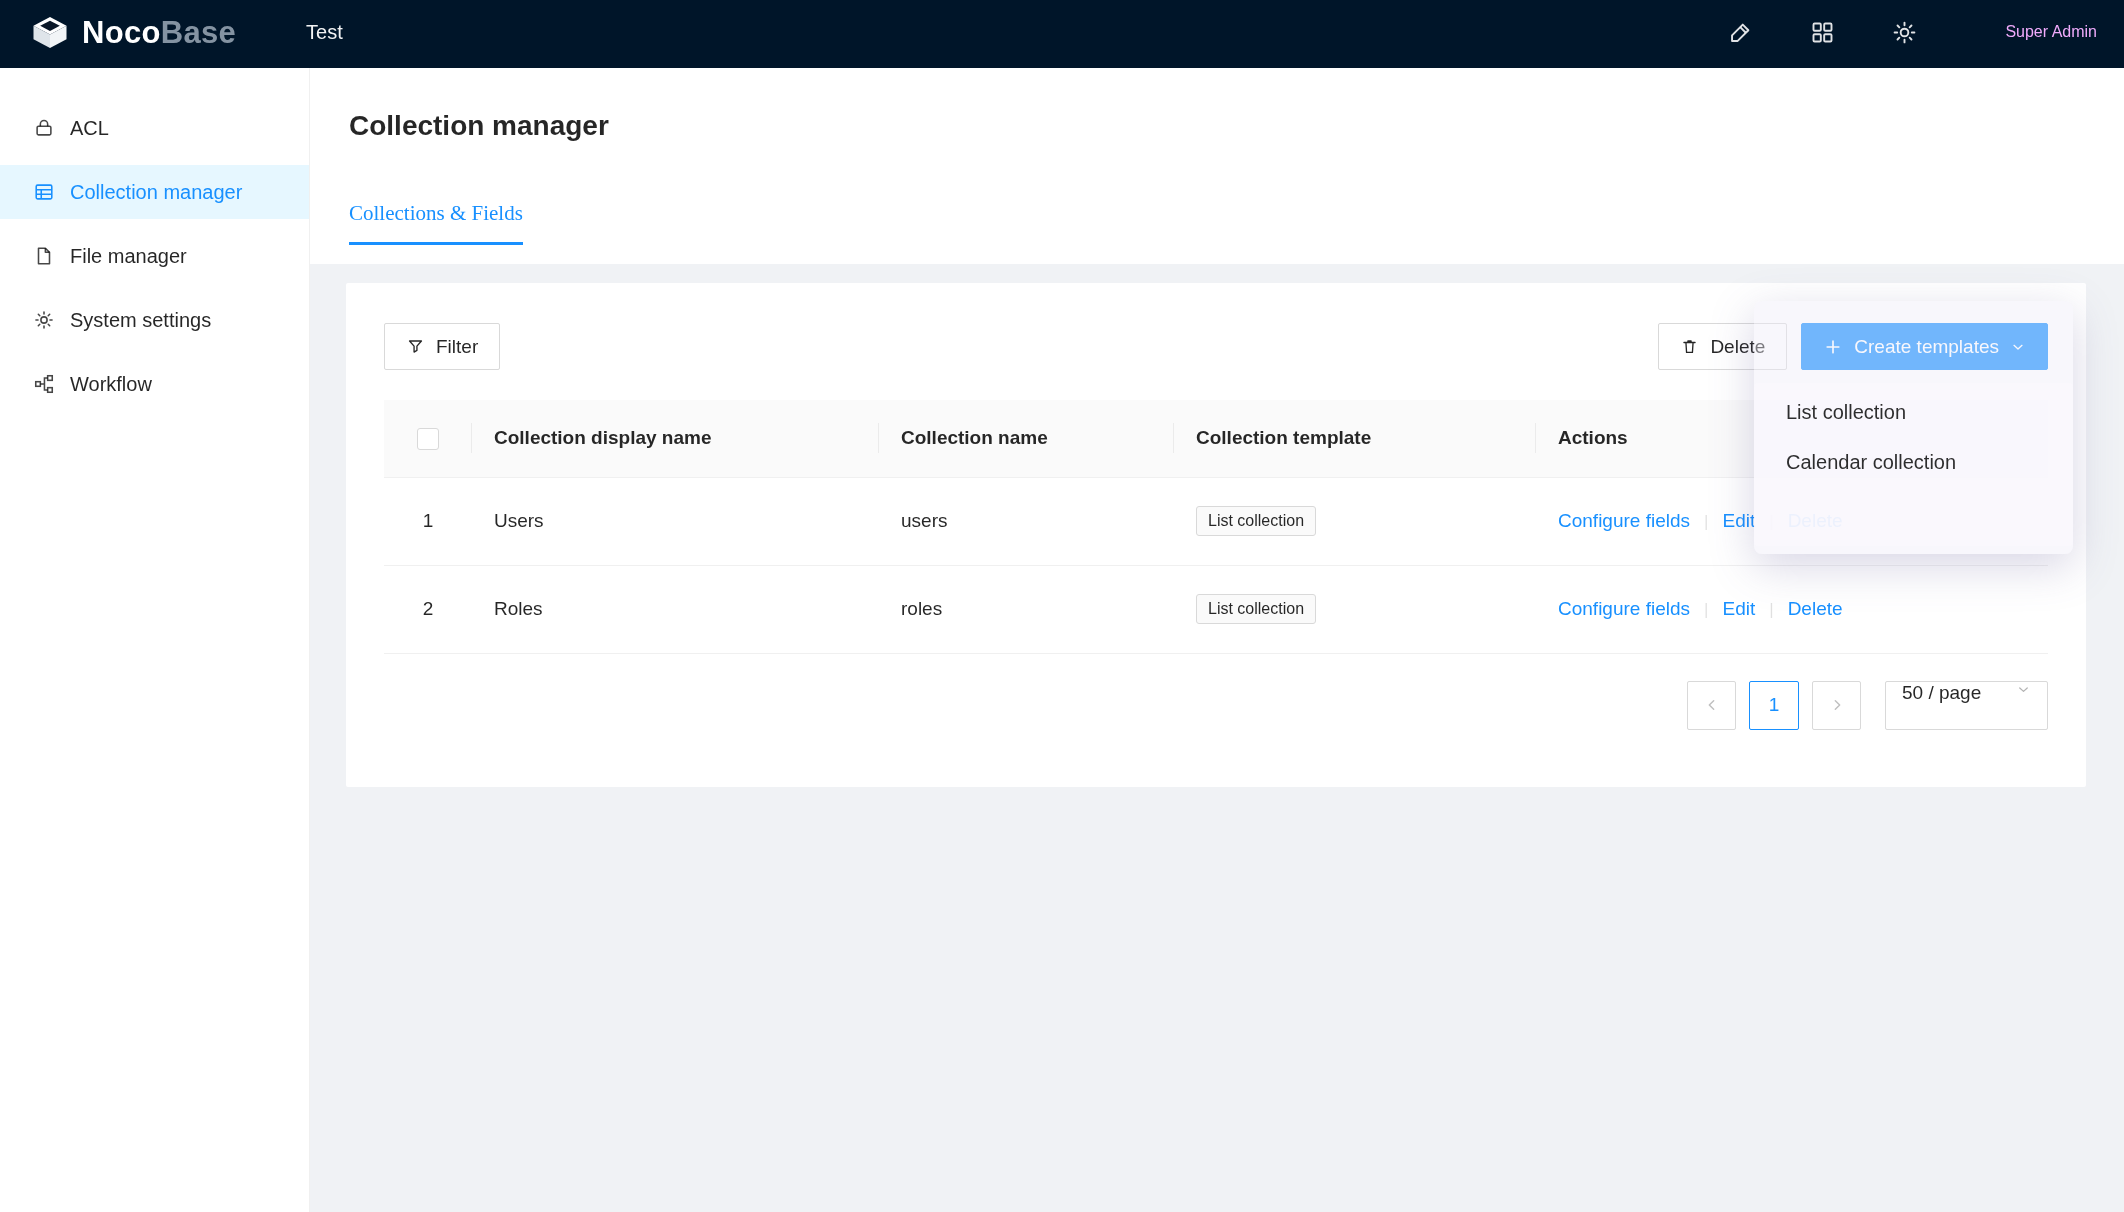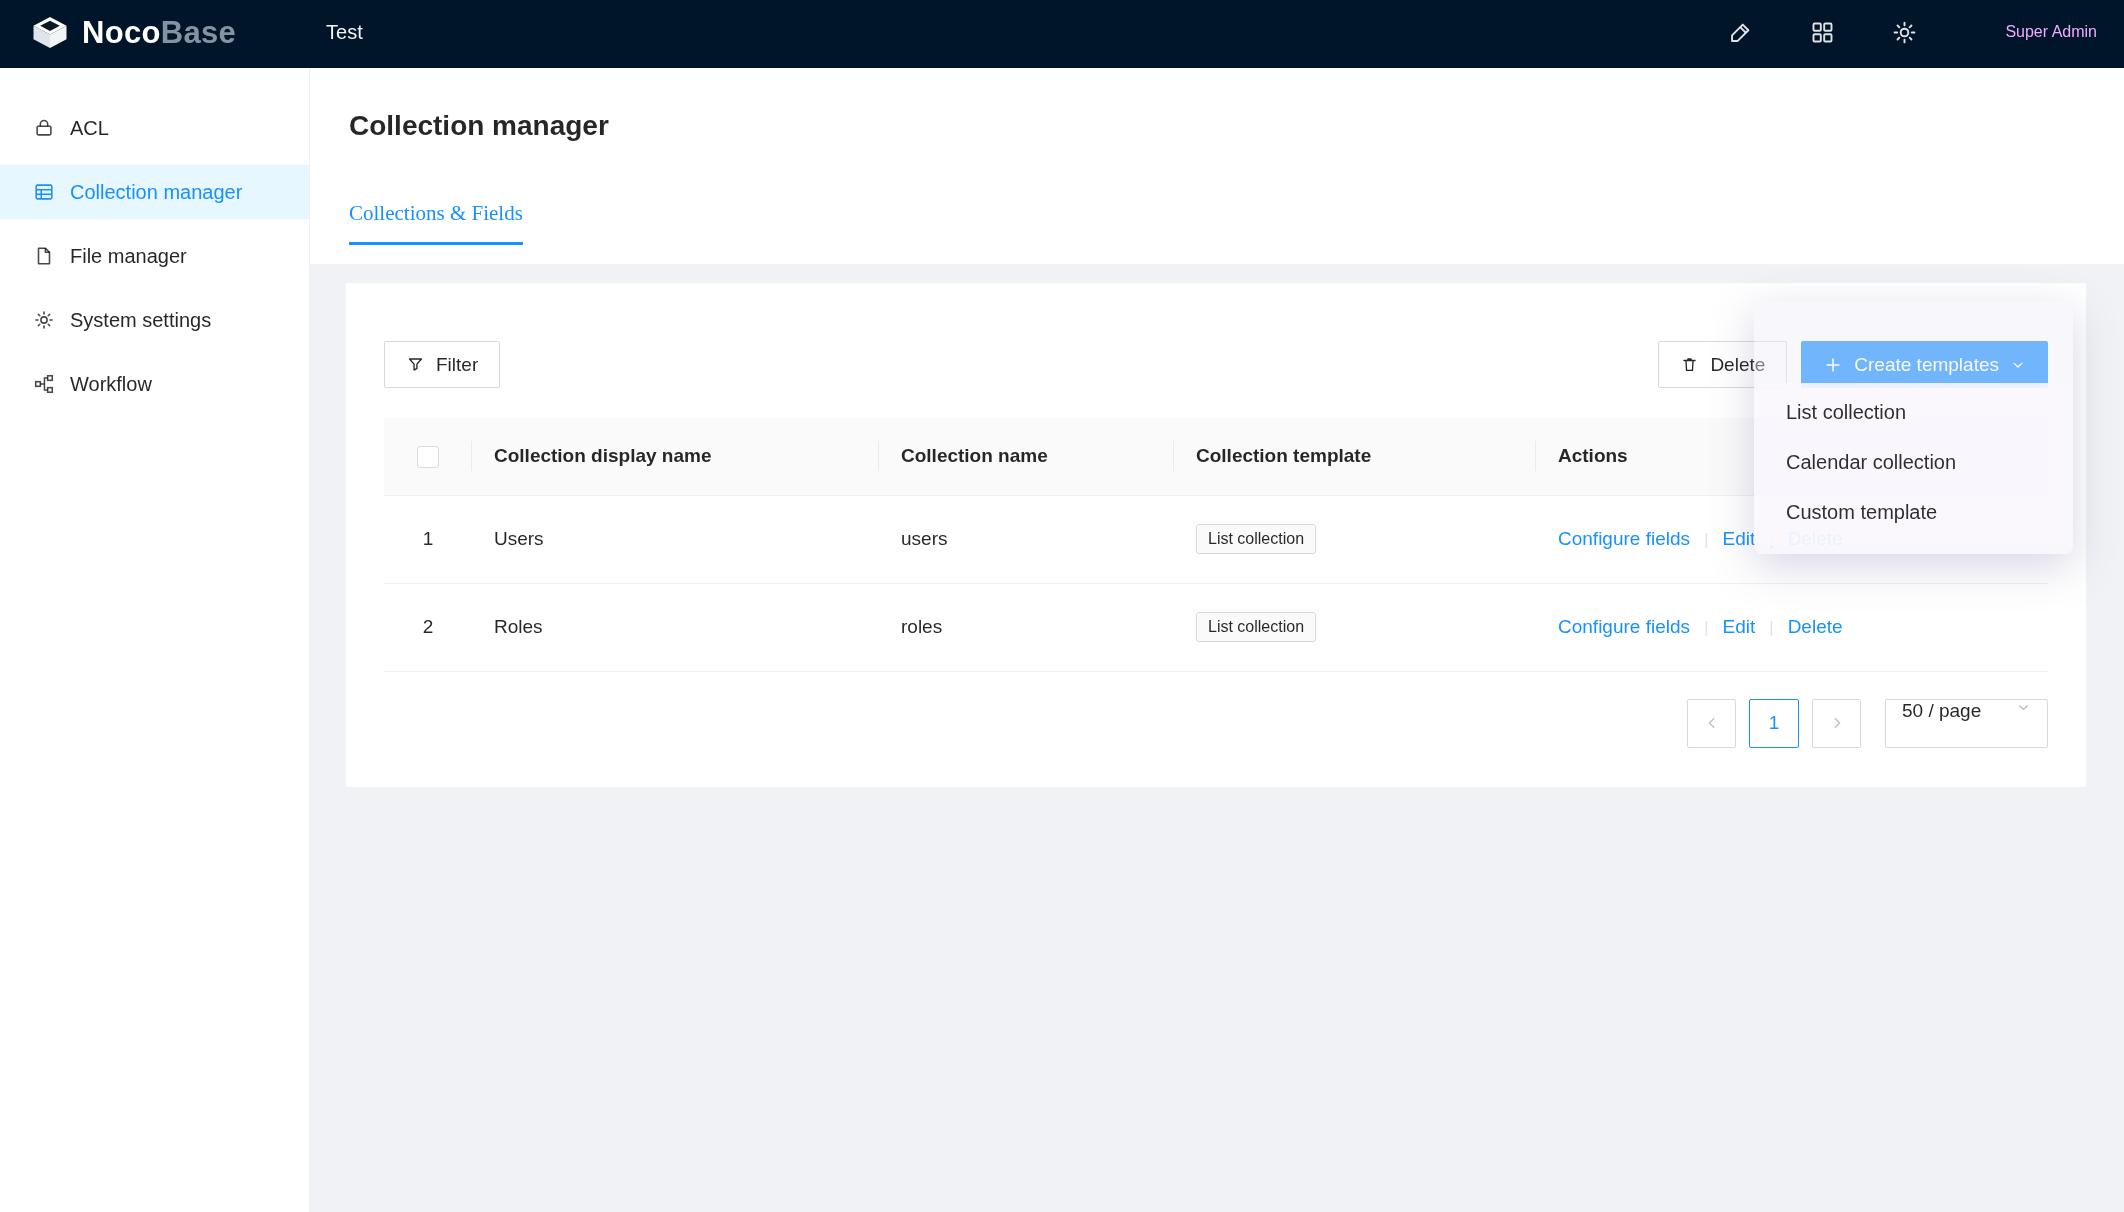--- a/index.html
+++ b/index.html
@@ -5,21 +5,21 @@
   * { box-sizing: border-box; margin: 0; padding: 0; }
   html,body { width:2124px; height:1212px; }
   body {
     font-family: "Liberation Sans", "DejaVu Sans", sans-serif;
     position: relative; overflow: hidden; background:#fff;
     color: rgba(0,0,0,0.85);
   }
   svg { display:block; }
 
   
-  .navbar { height:68px; background:#001529; display:flex; align-items:center; padding:0 27px 4px 31px;gap:20px; }
+  .navbar { height:68px; background:#001529; display:flex; align-items:center; padding:0 27px 4px 31px; }
   .brand { display:flex; align-items:center; gap:13px; cursor:pointer; }
   .logo-cube { width:38px; height:33px; }
   .brand-text { font-size:31px; font-weight:700; letter-spacing:.3px; line-height:1; }
   .brand-bold { color:#ffffff; }
   .brand-light { color:#8493a2; }
   .nav-menu { margin-left:58px; display:flex; }
   .nav-item { font-size:20px; color:rgba(255,255,255,0.95); padding:0 12px; cursor:pointer; }
   .nav-right { margin-left:auto; display:flex; align-items:center; gap:55px; }
   .nav-icon { width:27px; height:27px; color:rgba(255,255,255,0.88); cursor:pointer; }
   .nav-icon svg { width:100%; height:100%; }
@@ -35,21 +35,21 @@
   .side-item.active .icon { color:#1890ff; }
 
   .main { flex:1; display:flex; flex-direction:column; min-width:0; }
   .main-header { background:#fff; height:196px; padding:36px 39px 0; }
   .page-title { font-size:28px; font-weight:700; line-height:44px; color:rgba(0,0,0,0.85); }
   .tabs { margin-top:51px; display:flex;font-family:Liberation Serif, serif; }
   .tab { font-size:21px; line-height:28px; padding-bottom:15px; border-bottom:3px solid transparent; cursor:pointer; }
   .tab.active { color:#1890ff; border-bottom-color:#1890ff; }
 
   .content { flex:1; background:#f0f2f5; padding:19px 36px; }
-  .card { background:#fff; width:1740px; height:504px; padding:58px 38px 0; border-radius:2px; }
+  .card { background:#fff; width:1740px; height:504px; padding:40px 38px 0; border-radius:2px; }
 
   
   .toolbar { display:flex; align-items:center; }
   .toolbar-right { margin-left:auto; display:flex; gap:14px; }
   .btn { height:47px; display:inline-flex; align-items:center; gap:11px; padding:0 21px;
          font-size:19px; font-family:inherit; border:1px solid #d9d9d9; border-radius:2px;
          background:#fff; color:rgba(0,0,0,0.85); cursor:pointer; white-space:nowrap; }
   .btn svg { width:19px; height:19px; }
   .btn-primary { background:#1890ff; border-color:#1890ff; color:#fff; }
   .btn-primary svg { width:20px; height:20px; }
@@ -308,15 +308,14 @@
 
       </div>
     </div>
   </div>
 </div>
 
 <div class="create-dropdown">
   <div class="dropdown-menu">
     <div class="menu-item">List collection</div>
     <div class="menu-item">Calendar collection</div>
-    <div class="menu-item">Custom template</div>
   </div>
 </div>
 
 </body></html>

